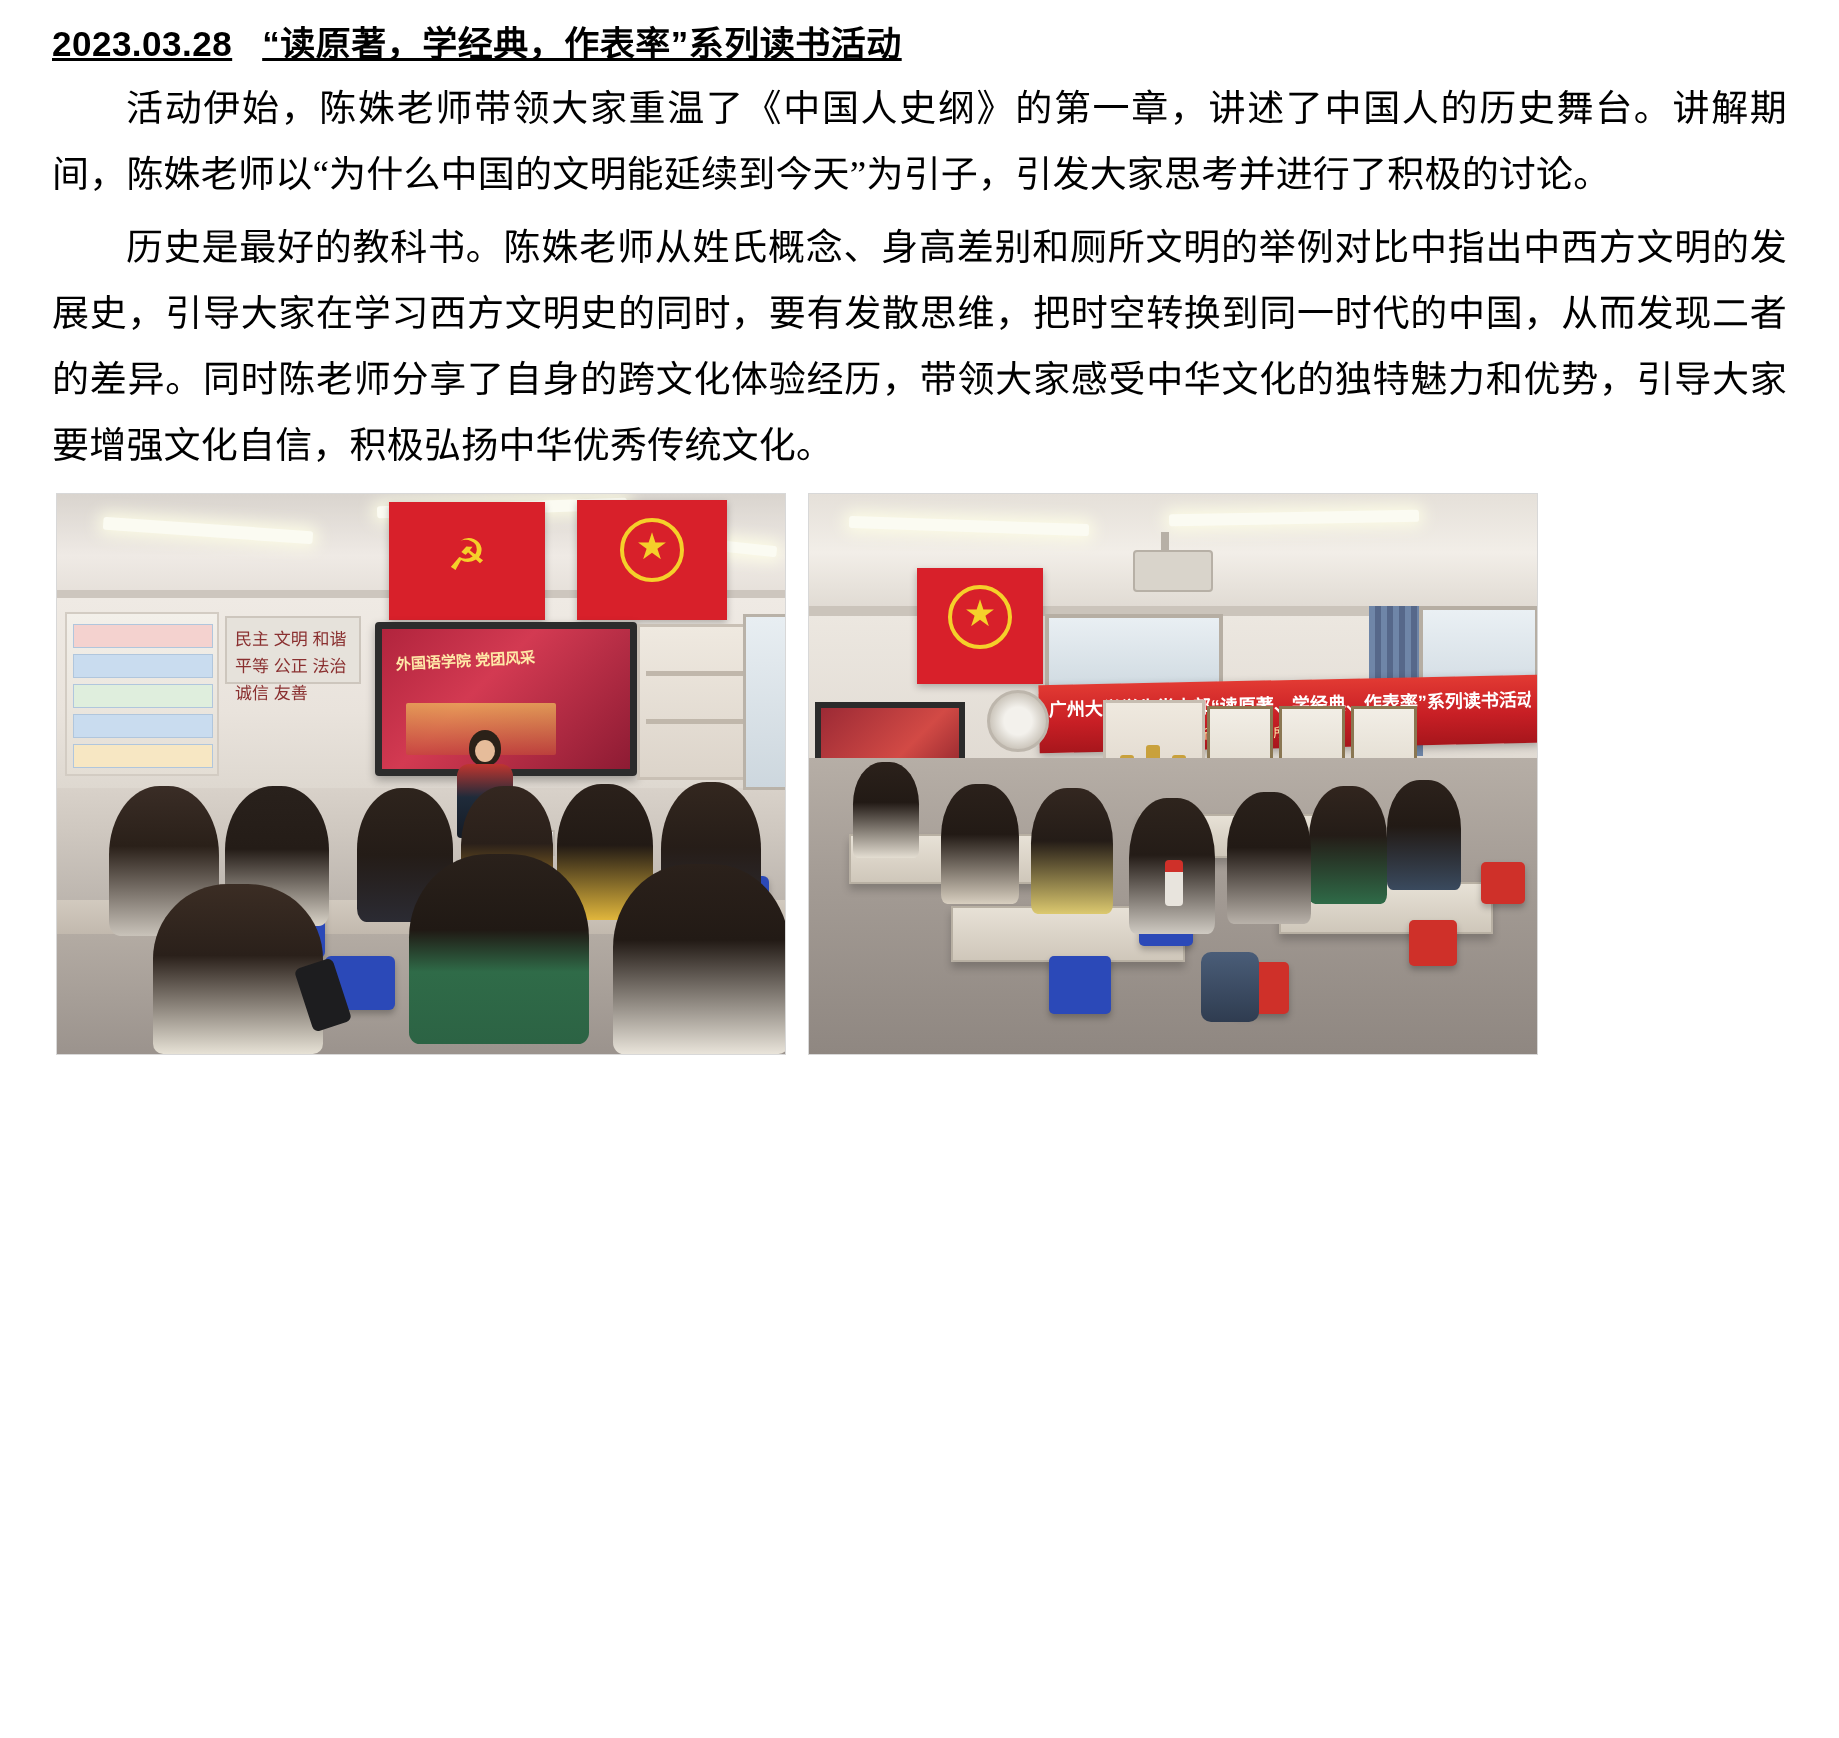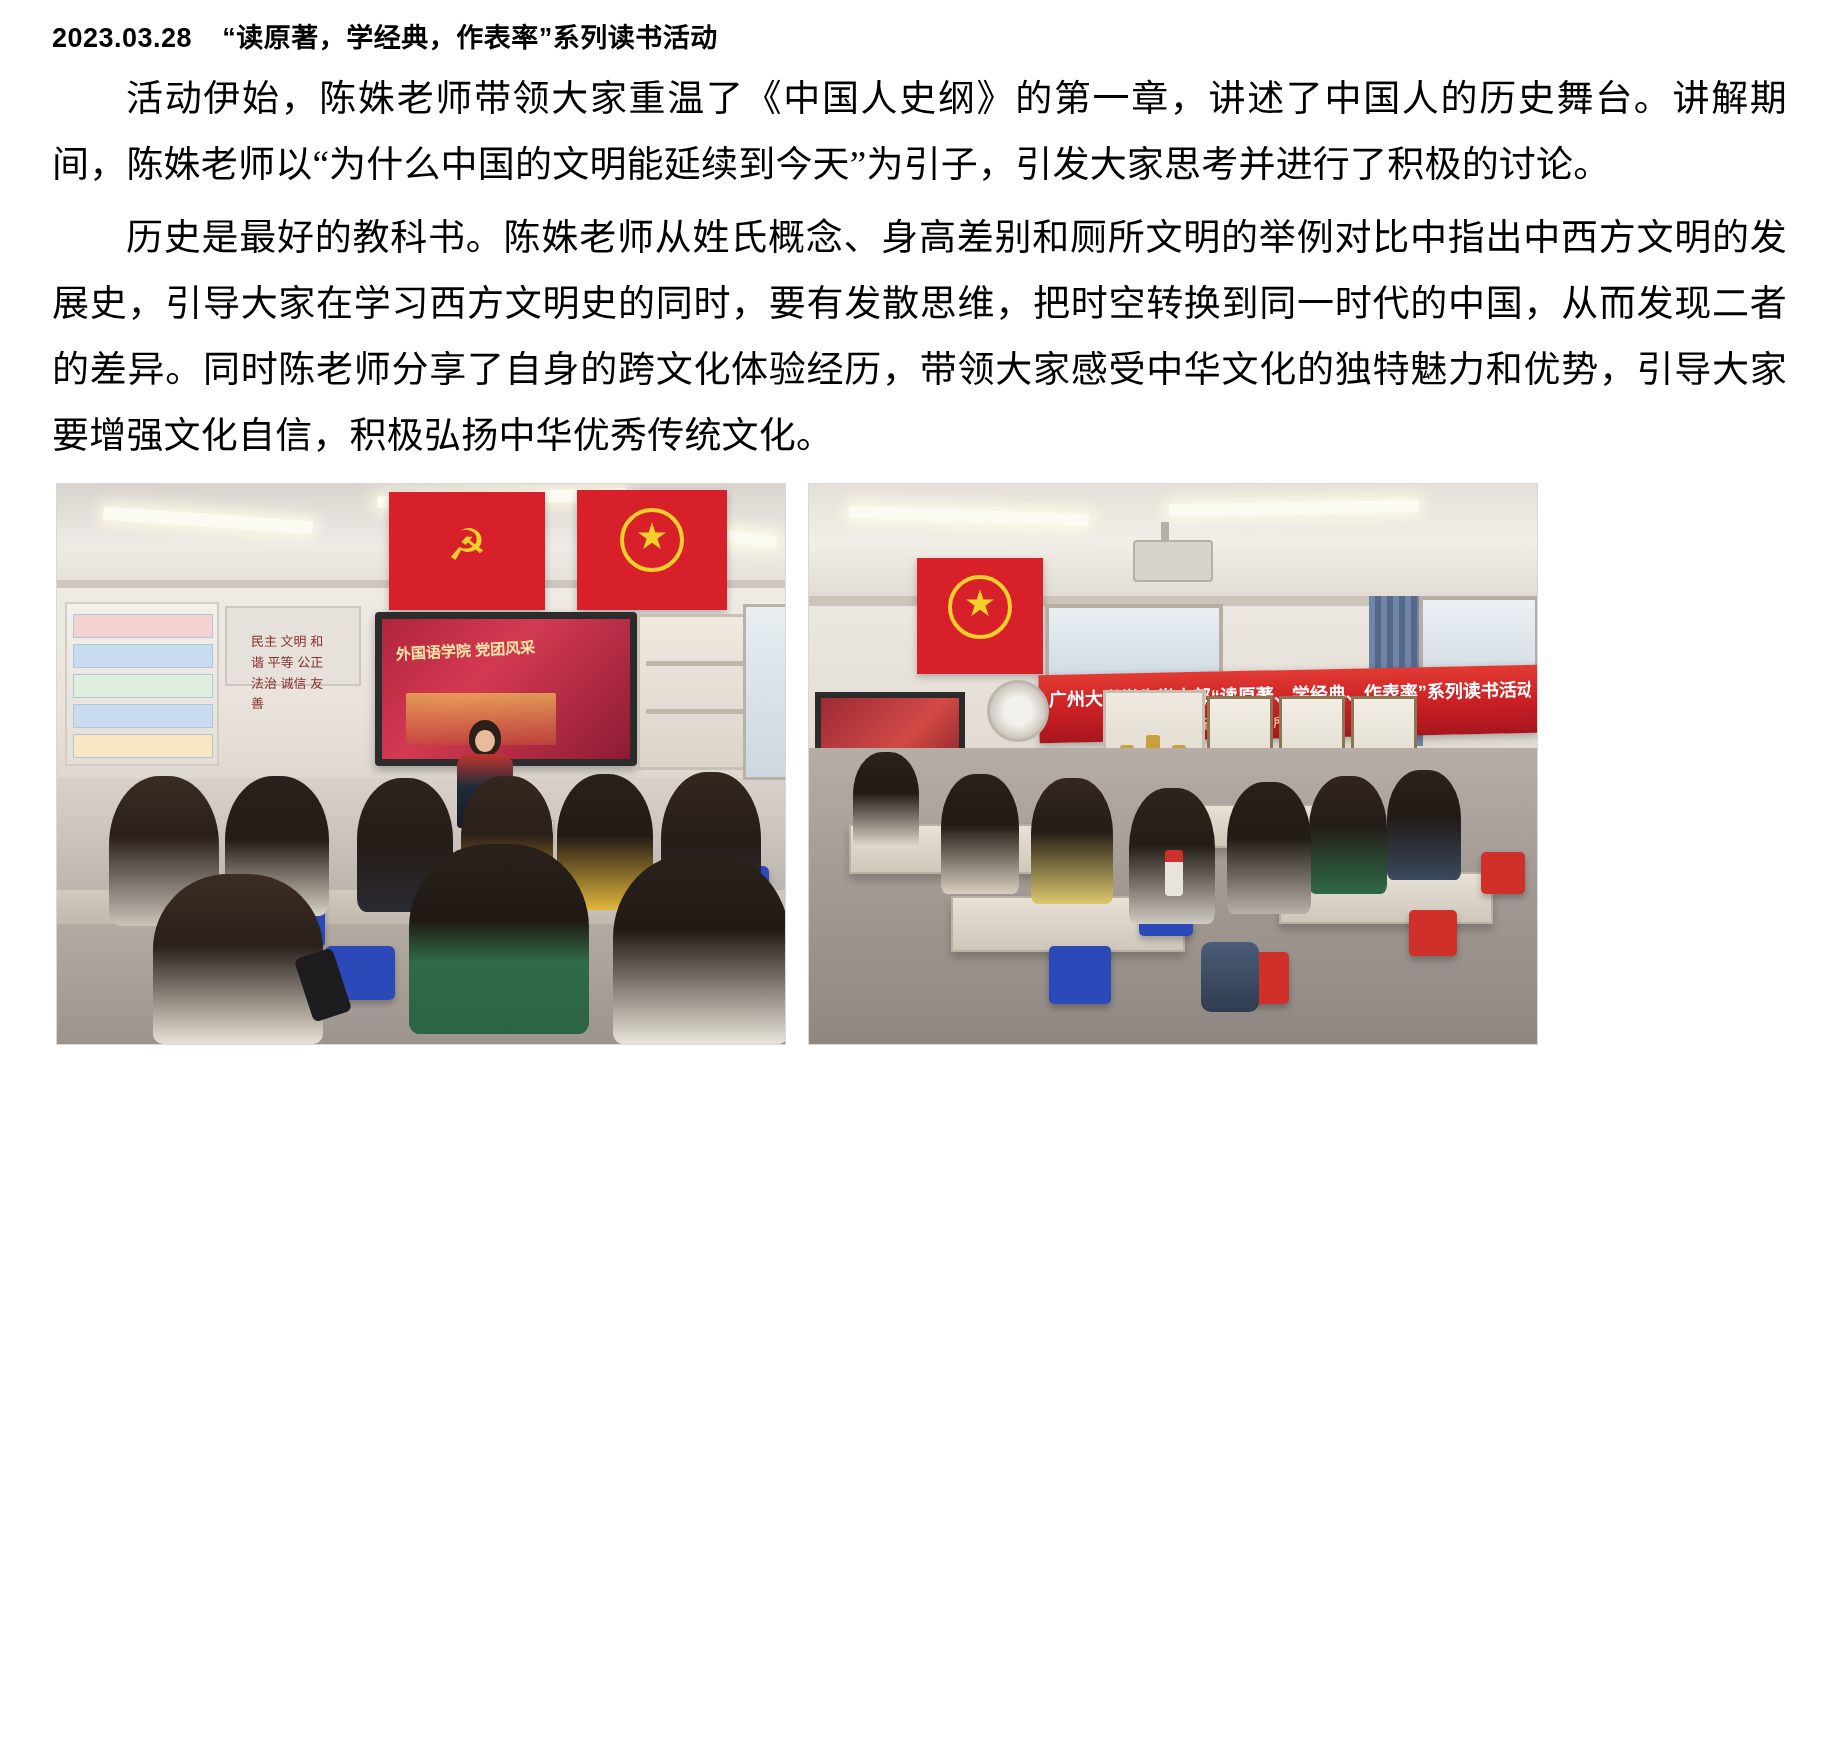--- a/index.html
+++ b/index.html
@@ -17,25 +17,26 @@
   .page {
     position: relative;
     width: 1839px;
     height: 1738px;
     box-sizing: border-box;
     padding: 14px 52px 0 52px;
   }
   .doc-title {
     font-family: "Liberation Sans", "DejaVu Sans", sans-serif;
     font-weight: bold;
-    font-size: 27px;
+    font-size: 35px;
     line-height: 1.25;
     letter-spacing: 0.5px;
     margin: 8px 0 10px 0;
     white-space: nowrap;
+    text-decoration: underline;
   }
   .doc-title .date {
     margin-right: 30px;
   }
   .para {
     font-size: 37px;
     line-height: 1.78;
     text-align: justify;
     text-justify: inter-ideograph;
     text-indent: 2em;
@@ -121,24 +122,24 @@
     background: linear-gradient(180deg,#f3f0ea,#e4ded5);
     border: 2px solid #d3ccc3;
   }
   .posterwall .row { position: absolute; left: 6px; width: 138px; height: 22px; background: #c9dcef; border: 1px solid #b0c6dd; }
   .posterwall .r1 { top: 10px; background: #f4d2cf; }
   .posterwall .r2 { top: 40px; }
   .posterwall .r3 { top: 70px; background: #dfeedd; }
   .posterwall .r4 { top: 100px; }
   .posterwall .r5 { top: 130px; background: #f7e7c3; }
   .redband {
-    position: absolute; left: 168px; top: 122px; width: 136px; height: 80px;
+    position: absolute; left: 168px; top: 122px; width: 136px; height: 68px;
     background: #e6e2db; border: 2px solid #cdc6bd;
-    font-size: 13px; color: #8a3030; font-family: "Liberation Sans", sans-serif;
-    padding: 24px; box-sizing: border-box; line-height: 1.6;
+    font-size: 17px; color: #8a3030; font-family: "Liberation Sans", sans-serif;
+    padding: 8px; box-sizing: border-box; line-height: 1.6;
   }
   .cabinet {
     position: absolute; left: 580px; top: 130px; width: 130px; height: 150px;
     background: linear-gradient(180deg,#efe9e0,#dcd4ca); border: 3px solid #c9c0b5;
   }
   .cabinet .shelf { position: absolute; left: 6px; width: 116px; height: 5px; background: #c0b7ab; }
   .cabinet .s1 { top: 44px; } .cabinet .s2 { top: 92px; }
   .window1 {
     position: absolute; left: 686px; top: 120px; width: 40px; height: 170px;
     background: linear-gradient(180deg,#e8eef2,#cdd7de); border: 3px solid #b9b2a8;

